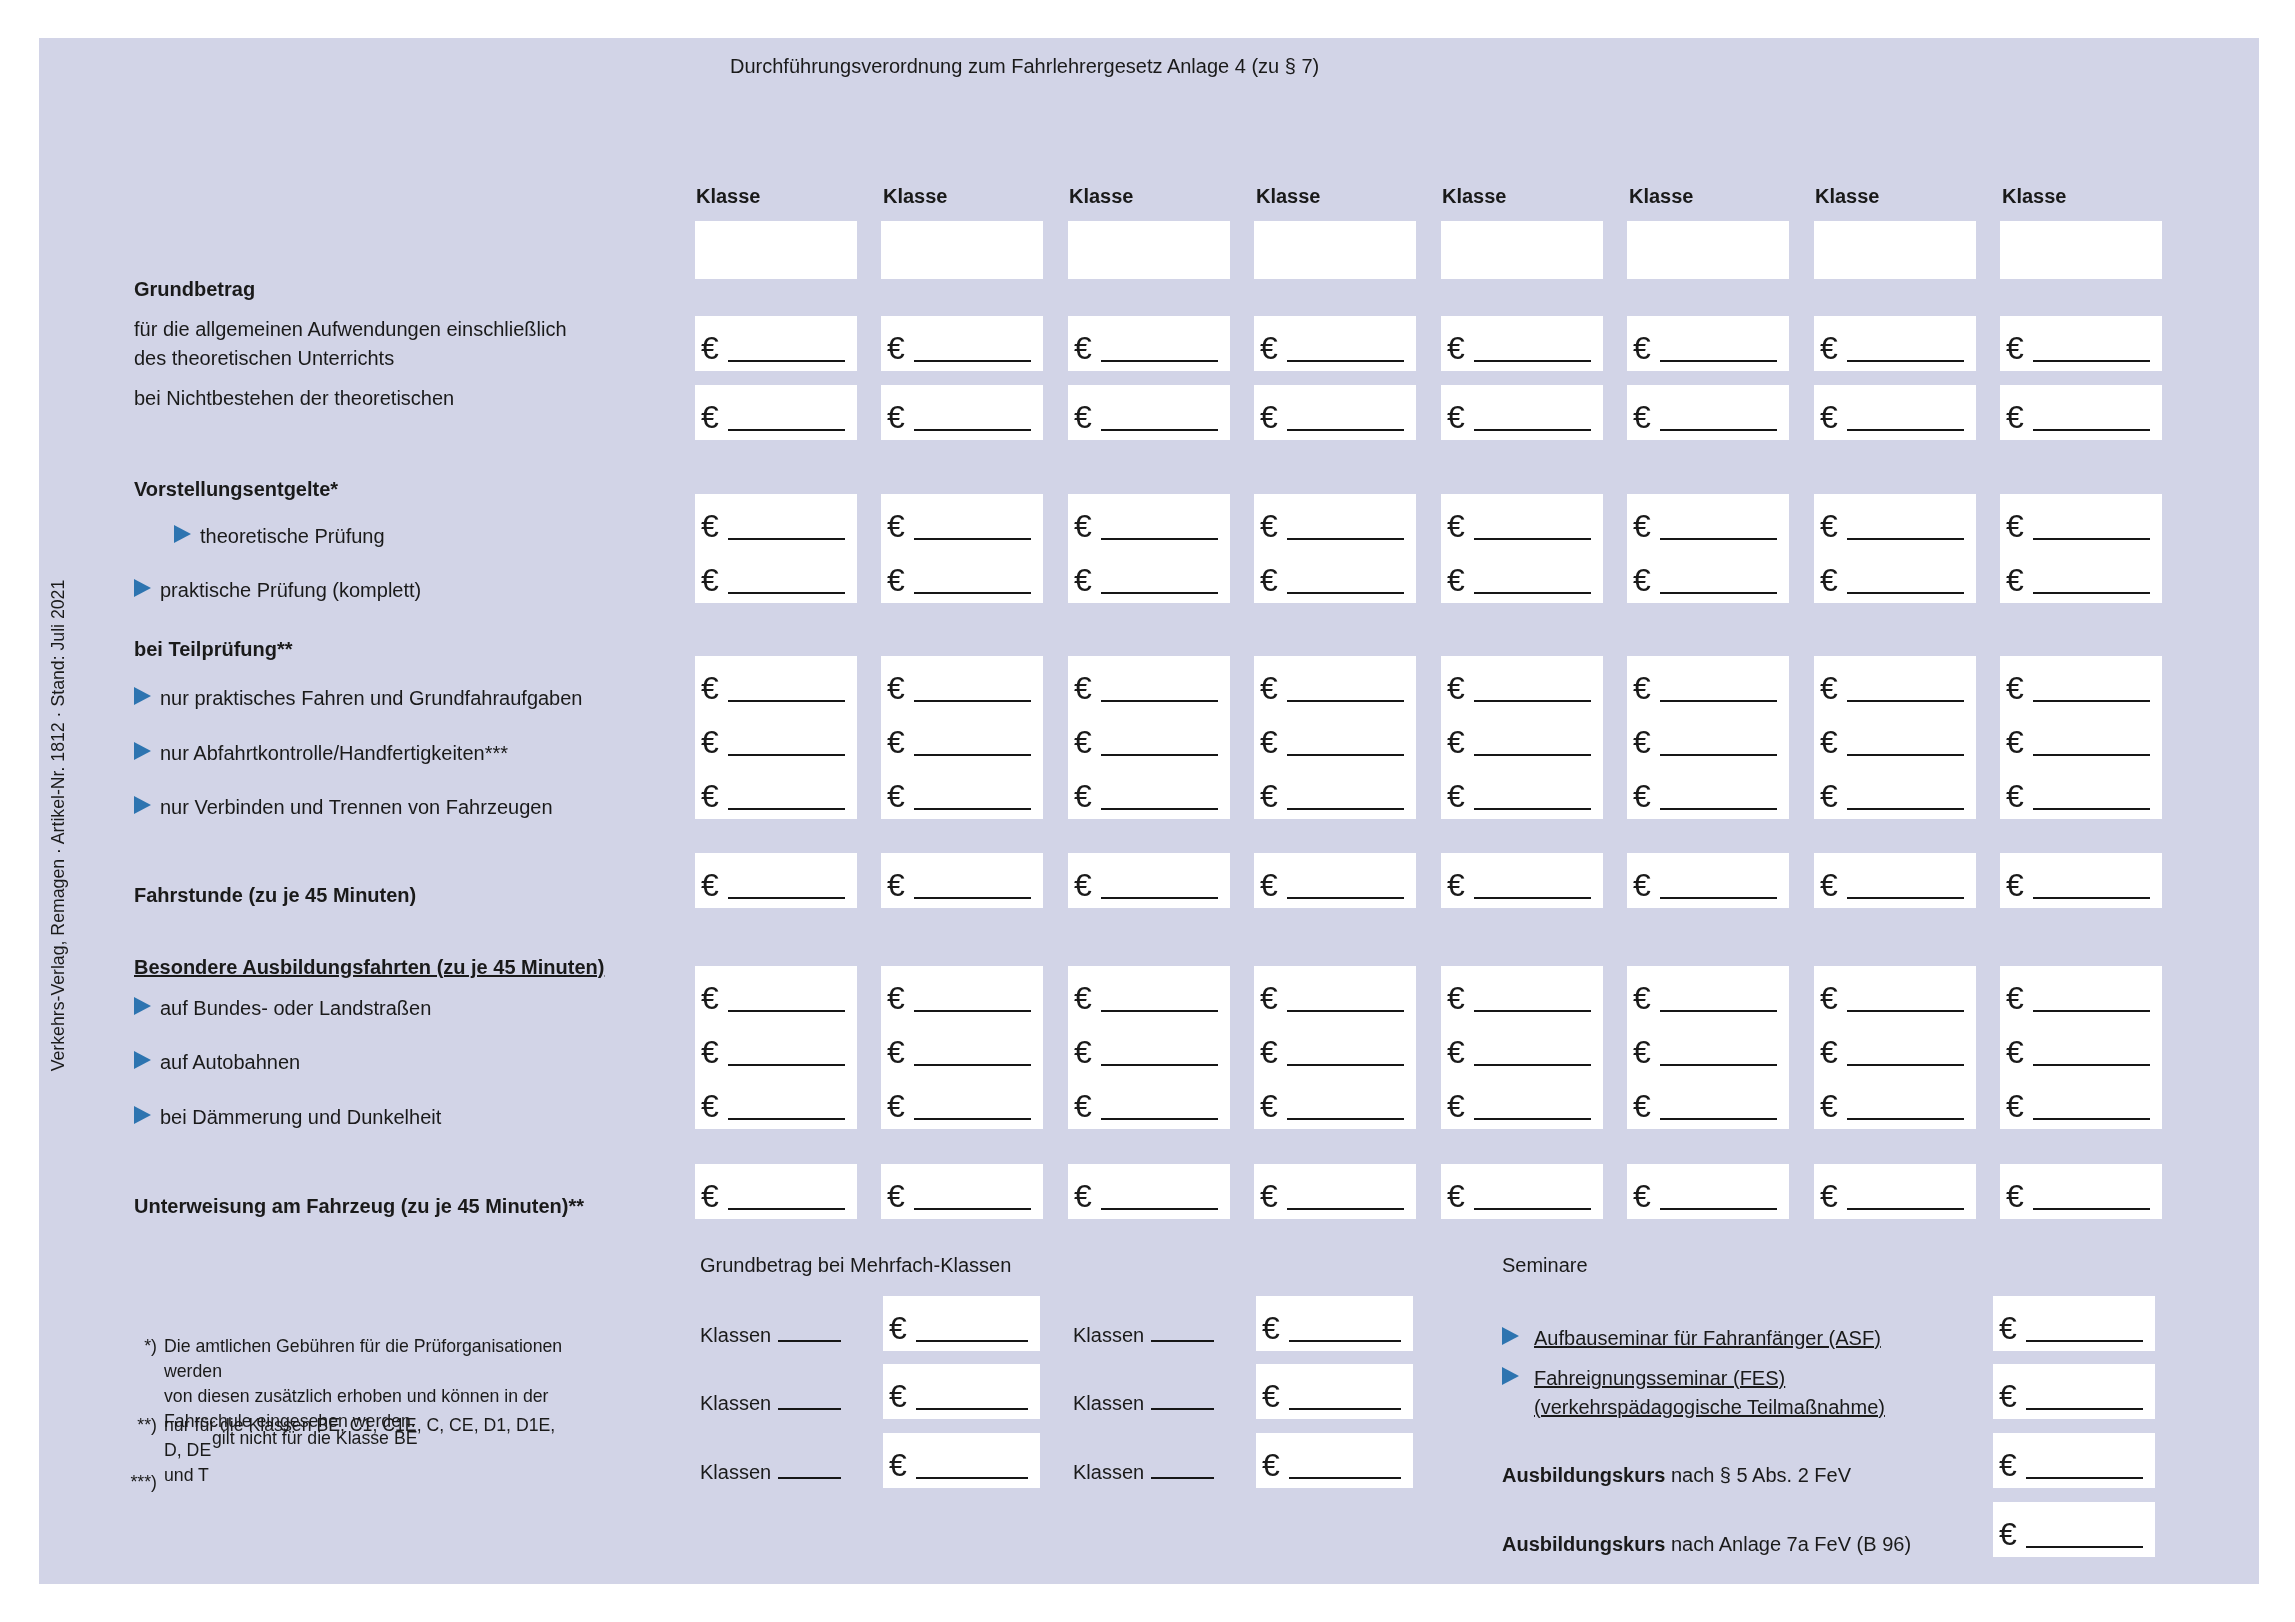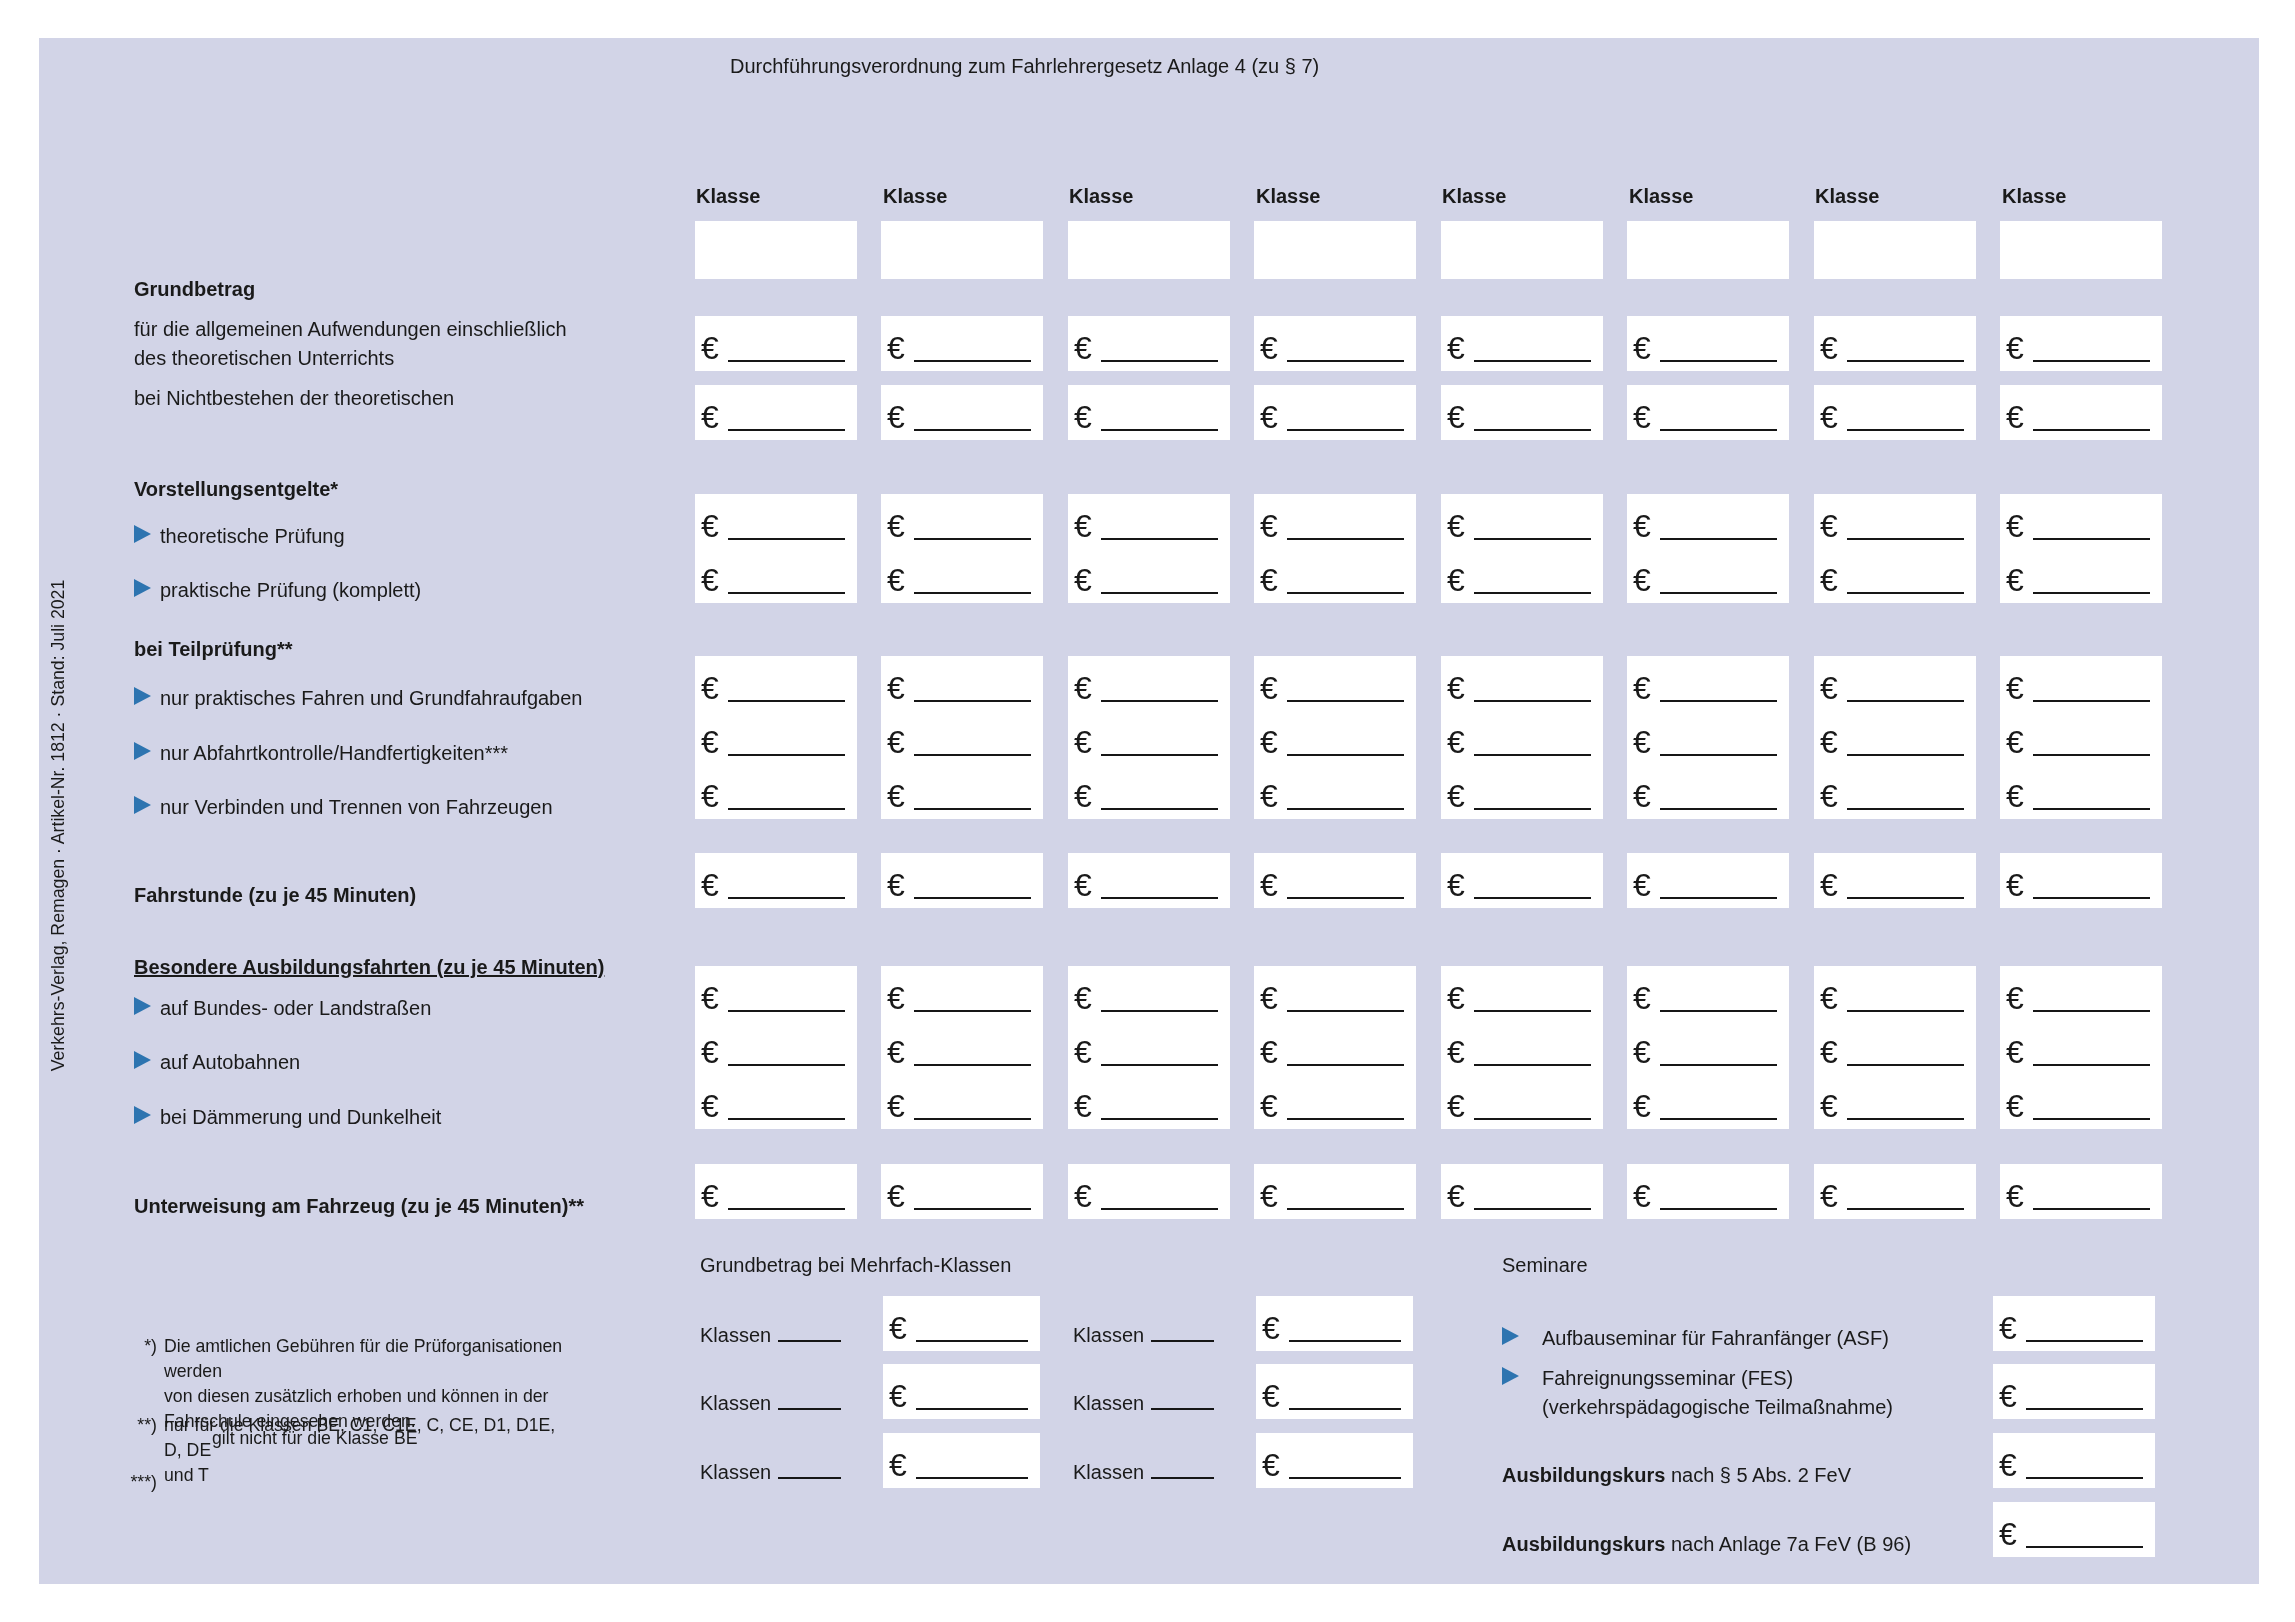--- a/index.html
+++ b/index.html
@@ -29,21 +29,21 @@
   .lrow.bullet{padding-left:26px;}
   .tri{position:absolute;left:0;top:3.3px;width:0;height:0;
        border-left:17.7px solid var(--blue);
        border-top:9.8px solid transparent;border-bottom:9.8px solid transparent;}
   .pub{position:absolute;left:-302px;top:815px;width:720px;transform:rotate(-90deg);
        font-size:17.7px;text-align:center;white-space:nowrap;}
   .sec-head{position:absolute;font-size:20px;font-weight:normal;}
   .klab{position:absolute;font-size:20px;white-space:nowrap;}
   .blank{display:inline-block;width:63px;height:3.3px;border-bottom:2.6px solid #161616;margin-left:6.5px;}
   .semlab{position:absolute;left:1502px;font-size:20px;line-height:29px;width:471px;}
-  .semlab.bullet{padding-left:40px;}
+  .semlab.bullet{padding-left:32px;text-decoration:underline;}
   .fn{position:absolute;left:164px;font-size:17.7px;line-height:25px;width:406px;}
   .fnm{position:absolute;left:118px;width:39px;text-align:right;font-size:17.7px;line-height:25px;}
   b{font-weight:bold;}
 </style>
 </head>
 <body>
 
 <div class="page">
   <div class="panel"></div>
 
@@ -575,21 +575,21 @@
       <div class="lrow plain" style="top: 315px;">
         <div>für die allgemeinen Aufwendungen einschließlich</div>
         <div>des theoretischen Unterrichts</div>
       </div>
       <div class="lrow plain" style="top: 384px;">
         <div>bei Nichtbestehen der theoretischen</div>
       </div>
       <div class="lrow heading" style="top: 475px;">
         <div>Vorstellungsentgelte*</div>
       </div>
-      <div class="lrow bullet" style="top: 522px;">
+      <div class="lrow bullet" style="top: 522px; margin-left: 40px;">
         <span class="tri"></span>
         <div>theoretische Prüfung</div>
       </div>
       <div class="lrow bullet" style="top: 576px;">
         <span class="tri"></span>
         <div>praktische Prüfung (komplett)</div>
       </div>
       <div class="lrow heading" style="top: 635px;">
         <div>bei Teilprüfung**</div>
       </div>

